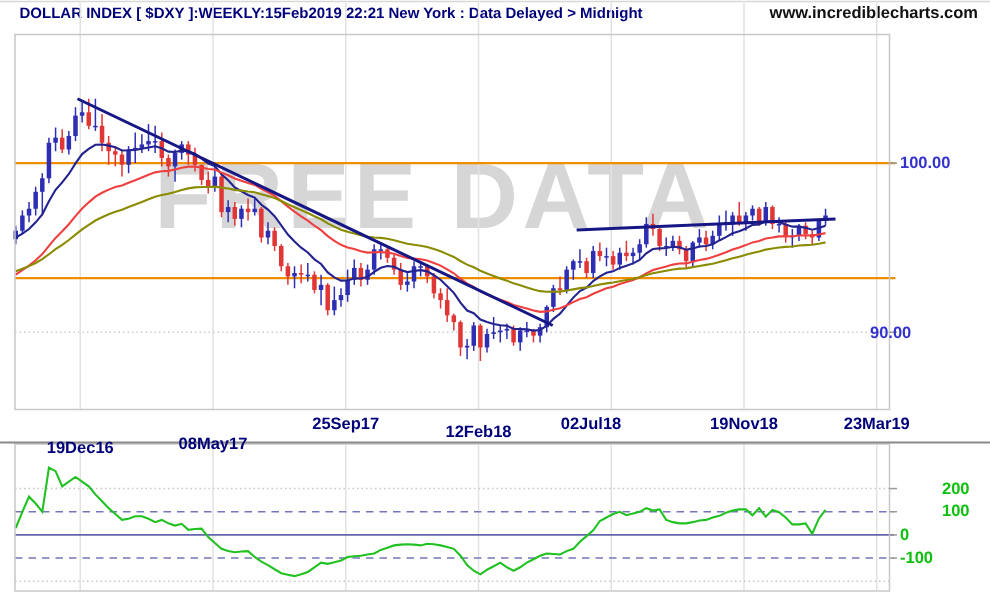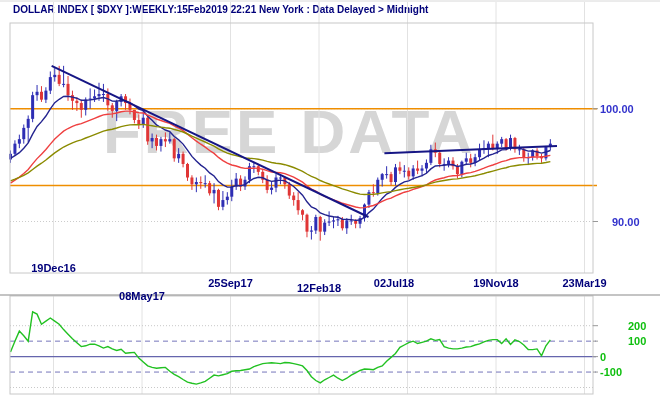--- a/index.html
+++ b/index.html
@@ -14,20 +14,21 @@
   .axis-label{position:absolute;font-size:11px;font-weight:bold;white-space:nowrap;}
   .x-lab{color:#00007a;transform:translateX(-50%);}
   .p-lab{color:#3333cc;transform:translateY(-50%);}
   .c-lab{color:#0fbf0f;transform:translateY(-50%);}
 </style>
 </head>
 <body>
 
 <div class="screen">
   <div class="hdr-title">DOLLAR INDEX [ $DXY ]:WEEKLY:15Feb2019 22:21 New York : Data Delayed &gt; Midnight</div>
+  <div class="hdr-site">www.incrediblecharts.com</div>
   <div class="watermark">FREE DATA</div>
   <svg class="chart" id="chart-svg" width="660" height="400">
       <line x1="53.5" y1="2" x2="53.5" y2="273" stroke="#e2e2e2" stroke-width="1"></line>
       <line x1="53.5" y1="296" x2="53.5" y2="394" stroke="#e2e2e2" stroke-width="1"></line>
       <line x1="142" y1="2" x2="142" y2="273" stroke="#e2e2e2" stroke-width="1"></line>
       <line x1="142" y1="296" x2="142" y2="394" stroke="#e2e2e2" stroke-width="1"></line>
       <line x1="230.5" y1="2" x2="230.5" y2="273" stroke="#e2e2e2" stroke-width="1"></line>
       <line x1="230.5" y1="296" x2="230.5" y2="394" stroke="#e2e2e2" stroke-width="1"></line>
       <line x1="319" y1="2" x2="319" y2="273" stroke="#e2e2e2" stroke-width="1"></line>
       <line x1="319" y1="296" x2="319" y2="394" stroke="#e2e2e2" stroke-width="1"></line>
@@ -303,27 +304,27 @@
       <line x1="0" y1="1" x2="660" y2="1" stroke="#d8d8d8" stroke-width="1"></line>
       <line x1="0" y1="295" x2="660" y2="295" stroke="#8a8a8a" stroke-width="1.2"></line>
       <line x1="593" y1="108.7" x2="598" y2="108.7" stroke="#999" stroke-width="1"></line>
       <line x1="593" y1="221.5" x2="598" y2="221.5" stroke="#999" stroke-width="1"></line>
       <line x1="593" y1="325.70000000000005" x2="598" y2="325.70000000000005" stroke="#999" stroke-width="1"></line>
       <line x1="593" y1="341.15000000000003" x2="598" y2="341.15000000000003" stroke="#999" stroke-width="1"></line>
       <line x1="593" y1="356.6" x2="598" y2="356.6" stroke="#999" stroke-width="1"></line>
       <line x1="593" y1="372.05" x2="598" y2="372.05" stroke="#999" stroke-width="1"></line>
     </svg>
   <div id="labels-layer">
-      <div class="axis-label x-lab" style="left: 53.5px; top: 262px; position: absolute;">19Dec16</div>
+      <div class="axis-label x-lab" style="left: 53.5px; top: 293px; position: absolute;">19Dec16</div>
       <div class="axis-label x-lab" style="left: 142px; top: 290px; position: absolute;">08May17</div>
       <div class="axis-label x-lab" style="left: 230.5px; top: 277px; position: absolute;">25Sep17</div>
       <div class="axis-label x-lab" style="left: 319px; top: 282px; position: absolute;">12Feb18</div>
       <div class="axis-label x-lab" style="left: 394px; top: 277px; position: absolute;">02Jul18</div>
       <div class="axis-label x-lab" style="left: 496px; top: 277px; position: absolute;">19Nov18</div>
       <div class="axis-label x-lab" style="left: 584.5px; top: 277px; position: absolute;">23Mar19</div>
       <div class="axis-label p-lab" style="left: 600px; top: 108.7px; position: absolute;">100.00</div>
-      <div class="axis-label p-lab" style="left: 612px; top: 221.5px; position: absolute;">90.00</div>
+      <div class="axis-label p-lab" style="left: 580px; top: 221.5px; position: absolute;">90.00</div>
       <div class="axis-label c-lab" style="left: 600px; top: 325.7px; position: absolute; margin-left: 28px;">200</div>
       <div class="axis-label c-lab" style="left: 628px; top: 341.15px; position: absolute;">100</div>
       <div class="axis-label c-lab" style="left: 600px; top: 356.6px; position: absolute;">0</div>
       <div class="axis-label c-lab" style="left: 600px; top: 372.05px; position: absolute;">-100</div>
     </div>
 </div>
 
 </body></html>

